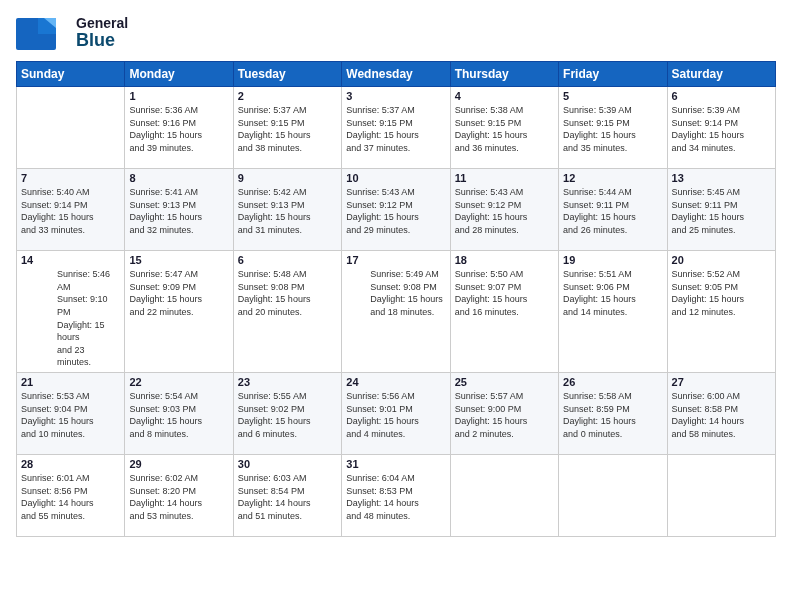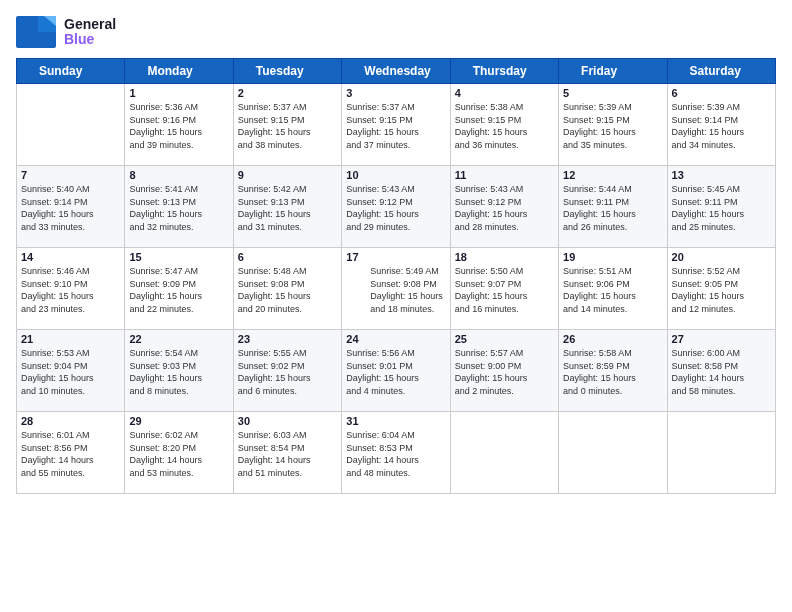--- a/index.html
+++ b/index.html
@@ -19,21 +19,21 @@
     }
     .header {
       display: flex;
       justify-content: space-between;
       align-items: flex-start;
       margin-bottom: 10px;
     }
     .logo {
       display: flex;
       align-items: center;
-      gap: 8px;
+      gap: 20px;
     }
     .title-block {
       text-align: right;
     }
     .month-title {
       font-size: 36px;
       font-weight: bold;
       color: #1a1a2e;
       line-height: 1.1;
     }
@@ -44,21 +44,21 @@
     table {
       width: 100%;
       border-collapse: collapse;
       table-layout: fixed;
     }
     thead tr th {
       background-color: #1565c0;
       color: white;
       font-size: 12px;
       font-weight: bold;
-      padding: 5px 22px;
+      padding: 5px 4px;
       text-align: left;
       border: 1px solid #0d47a1;
     }
     tbody tr td {
       border: 1px solid #ccc;
       vertical-align: top;
       padding: 3px 4px;
       font-size: 9.5px;
       color: #333;
       height: 82px;
@@ -94,21 +94,21 @@
 <div class="page">
   <div class="header">
     <div class="logo">
         <svg width="40" height="32" viewBox="0 0 40 32">
           <rect x="0" y="0" width="40" height="32" fill="#1565c0" rx="2"></rect>
           <polygon points="22,0 40,0 40,16 22,16" fill="#1976d2"></polygon>
           <polygon points="28,0 40,0 40,10" fill="#64b5f6"></polygon>
         </svg>
         <div>
           <div style="font-size:14px;font-weight:bold;color:#1a1a2e;line-height:1.1">General</div>
-          <div style="font-size:14px;font-weight:bold;color:#8b5cf6;line-height:1.1">Blue</div>
+          <div style="font-size:18px;font-weight:bold;color:#0c4a6e;line-height:1.1">Blue</div>
         </div>
       </div>
     <div class="title-block">
       <div class="month-title"></div>
       <div class="location"></div>
     </div>
   </div>
 
   <table>
     <thead>
@@ -215,21 +215,21 @@
             <span class="day-number">13</span>
             <div class="day-info" style="white-space: pre-line;">Sunrise: 5:45 AM
 Sunset: 9:11 PM
 Daylight: 15 hours
 and 25 minutes.</div>
           </td>
         </tr>
         <tr>
           <td>
             <span class="day-number">14</span>
-            <div class="day-info" style="white-space: pre-line;">Sunrise: 5:46 AM
+            <div class="day-info" style="white-space: pre-line; margin-left: 36px;">Sunrise: 5:46 AM
 Sunset: 9:10 PM
 Daylight: 15 hours
 and 23 minutes.</div>
           </td>
           <td>
             <span class="day-number">15</span>
             <div class="day-info" style="white-space: pre-line;">Sunrise: 5:47 AM
 Sunset: 9:09 PM
 Daylight: 15 hours
 and 22 minutes.</div>

